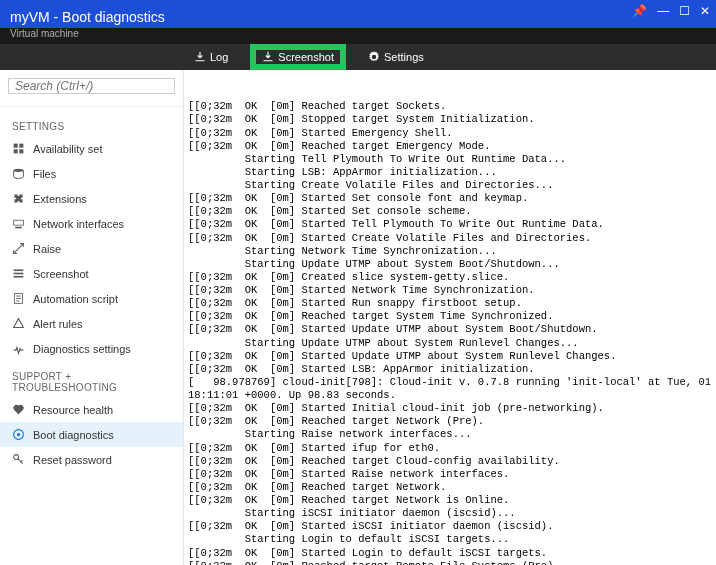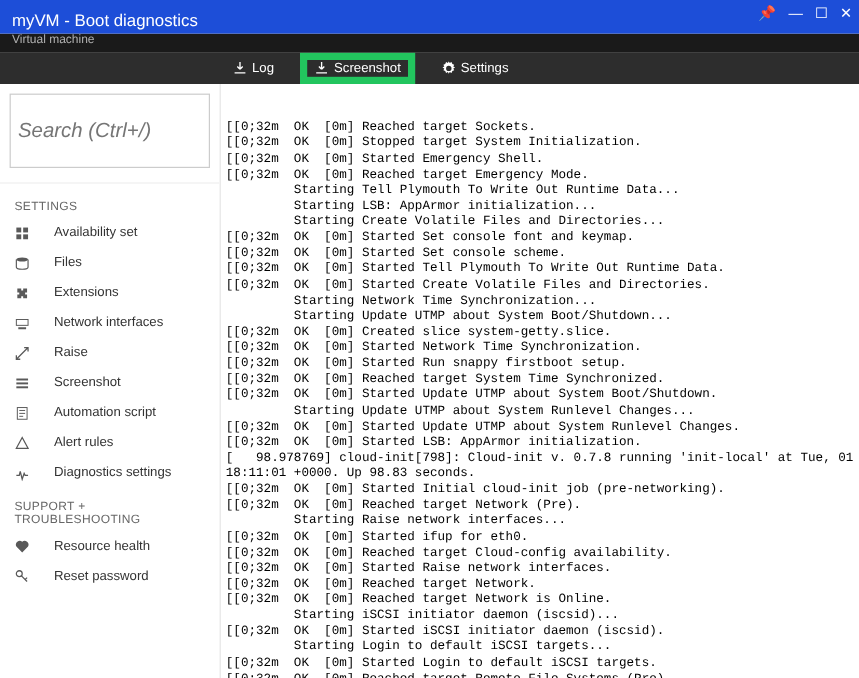--- a/index.html
+++ b/index.html
@@ -9,23 +9,23 @@
   .title-controls { position: absolute; right: 6px; top: 4px; display: flex; gap: 10px; align-items: center; }
   .title-controls span { font-size: 12px; cursor: pointer; }
   .subtitle-row { background: #1a1a1a; color: #b0b0b0; font-size: 10px; padding: 0 10px 6px 10px; height: 16px; }
   .toolbar { background: #2d2d2d; color: #fff; height: 26px; display: flex; align-items: center; padding-left: 186px; gap: 14px; }
   .tool-btn { display: inline-flex; align-items: center; gap: 4px; padding: 3px 8px; font-size: 11px; cursor: pointer; }
   .tool-btn svg { width: 12px; height: 12px; fill: #fff; }
   .tool-highlight { border: 6px solid #22c55e; padding: 1px 6px; }
   .body-row { display: flex; height: calc(565px - 28px - 16px - 26px); }
   .sidebar { width: 184px; border-right: 1px solid #e5e5e5; overflow-y: auto; background: #fff; }
   .search-wrap { padding: 8px; }
-  .search { width: 100%; border: 1px solid #ccc; padding: 20px 6px; font-size: 17px; font-style: italic; color: #666; }
+  .search { width: 100%; border: 1px solid #ccc; padding: 0 6px; font-size: 12px; font-style: italic; color: #666; }
   .section-label { font-size: 10px; color: #666; text-transform: uppercase; padding: 10px 12px 4px 12px; letter-spacing: 0.3px; }
-  .nav-item { display: flex; gap: 20px; padding: 6px 12px; font-size: 11px; color: #333; cursor: pointer; }
+  .nav-item { display: flex; align-items: center; gap: 8px; padding: 6px 12px; font-size: 11px; color: #333; cursor: pointer; }
   .nav-item.active { background: #e6f2fb; }
   .nav-item svg { width: 13px; height: 13px; fill: #595959; flex-shrink: 0; }
   .nav-item.active svg { fill: #0078d4; }
   .content { flex: 1; overflow: auto; padding: 4px 0 4px 4px; font-family: "Consolas","Courier New",monospace; font-size: 10.5px; line-height: 1.25; color: #000; white-space: pre; }
   .hr { border-top: 1px solid #eee; margin: 4px 0; }
 </style>
 </head>
 <body>
 
 <div class="titlebar">
@@ -135,20 +135,27 @@
     </div>
 
     <div class="section-label">SUPPORT + TROUBLESHOOTING</div>
 
     <div class="nav-item">
       <svg viewBox="0 0 16 16">
           <path d="M8 14L2 8a4 4 0 016-5 4 4 0 016 5z"></path>
         </svg>
       <span>Resource health</span>
     </div>
+    <div class="nav-item active">
+      <svg viewBox="0 0 16 16">
+          <circle cx="8" cy="8" r="6" fill="none" stroke="#0078d4" stroke-width="1.3"></circle>
+          <circle cx="8" cy="8" r="2" fill="#0078d4"></circle>
+        </svg>
+      <span>Boot diagnostics</span>
+    </div>
     <div class="nav-item">
       <svg viewBox="0 0 16 16">
           <circle cx="5" cy="5" r="3" fill="none" stroke="#595959" stroke-width="1.3"></circle>
           <path d="M7 7l6 6M11 11l2-2" stroke="#595959" stroke-width="1.3"></path>
         </svg>
       <span>Reset password</span>
     </div>
 
   </div>
 

